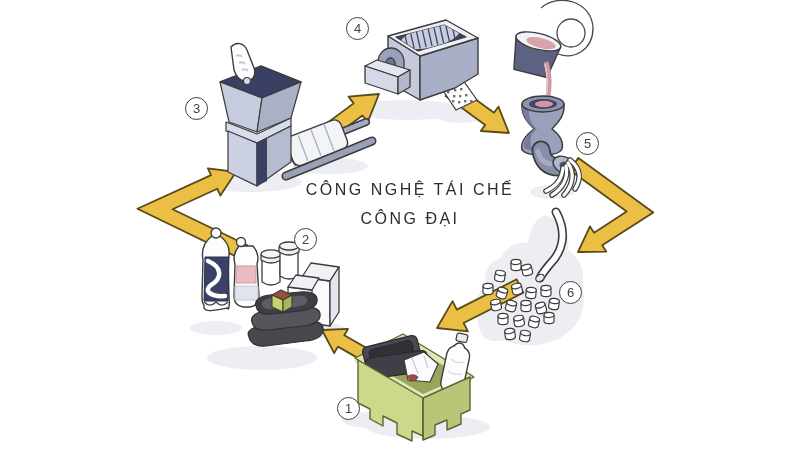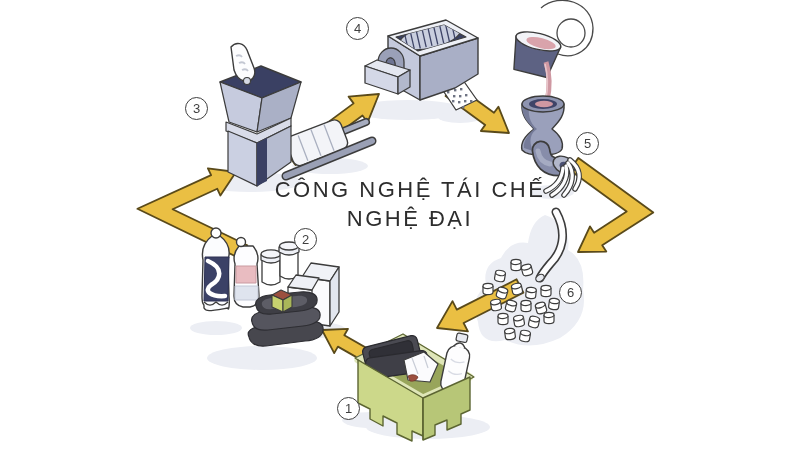--- a/index.html
+++ b/index.html
@@ -1,20 +1,20 @@
 <!DOCTYPE html>
 <html style="--bg: #ffffff; --title-color: #2d2d2d; --arrow-fill: #eabf43; --arrow-outline: #5a4a1a; --machine-gray: #c5cade; --machine-dark: #3a4063; --bin-green: #ccd88a; --molten-pink: #cf98a2;"><head>
 <meta charset="utf-8">
 <style>
   html,body{margin:0;padding:0;background:#fff;}
   .canvas{position:relative;width:800px;height:450px;background:var(--bg,#ffffff);overflow:hidden;
           font-family:"Liberation Sans",sans-serif;}
   svg.scene{position:absolute;left:0;top:0;}
   .title{position:absolute;left:250px;top:175px;width:320px;text-align:center;
-         font-size:22px;font-weight:500;letter-spacing:2.5px;line-height:29px;
+         font-size:16px;font-weight:500;letter-spacing:2.5px;line-height:29px;
          color:var(--title-color,#2d2d2d);}
   .badge{position:absolute;width:23px;height:23px;box-sizing:border-box;border:1.4px solid #3f3f3f;
          border-radius:50%;background:#fff;display:flex;align-items:center;justify-content:center;
          font-size:13px;font-weight:400;color:#3f3f3f;}
   .arrow{fill:var(--arrow-fill,#eabf43);stroke:var(--arrow-outline,#5a4a1a);
          stroke-width:1.8;stroke-linejoin:round;}
   .machdark{fill:var(--machine-dark,#3a4063);}
   .binfront{fill:var(--bin-green,#ccd88a);}
   .pinkstream{stroke:var(--molten-pink,#cf98a2);}
 </style>
@@ -289,21 +289,21 @@
     </g>
 
     <path class="binfront" d="M358 360 L423 398 L423 436 L412 431 L412 441 L397 434 L397 423 L383 416 L383 426 L370 419 L370 409 L358 403 Z" stroke="#5c6532" stroke-width="1.4"></path>
     <path d="M423 398 L470 377 L470 410 L461 414 L461 424 L447 430 L447 420 L435 425 L435 435 L423 440 L423 430 Z" fill="#b7c677" stroke="#5c6532" stroke-width="1.4"></path>
     <path d="M423 398 L423 440" stroke="#5c6532" stroke-width="1.2"></path>
   </g>
 </svg>
 
 <div class="title">
   <div>CÔNG NGHỆ TÁI CHẾ</div>
-  <div>NGHỆ ĐẠI</div>
+  <div>CÔNG ĐẠI</div>
 </div>
 
 <div class="badge" style="left:337px;top:397px">
       <span>1</span>
     </div>
 <div class="badge" style="left:294px;top:228px">
       <span>2</span>
     </div>
 <div class="badge" style="left:185px;top:97px">
       <span>3</span>

